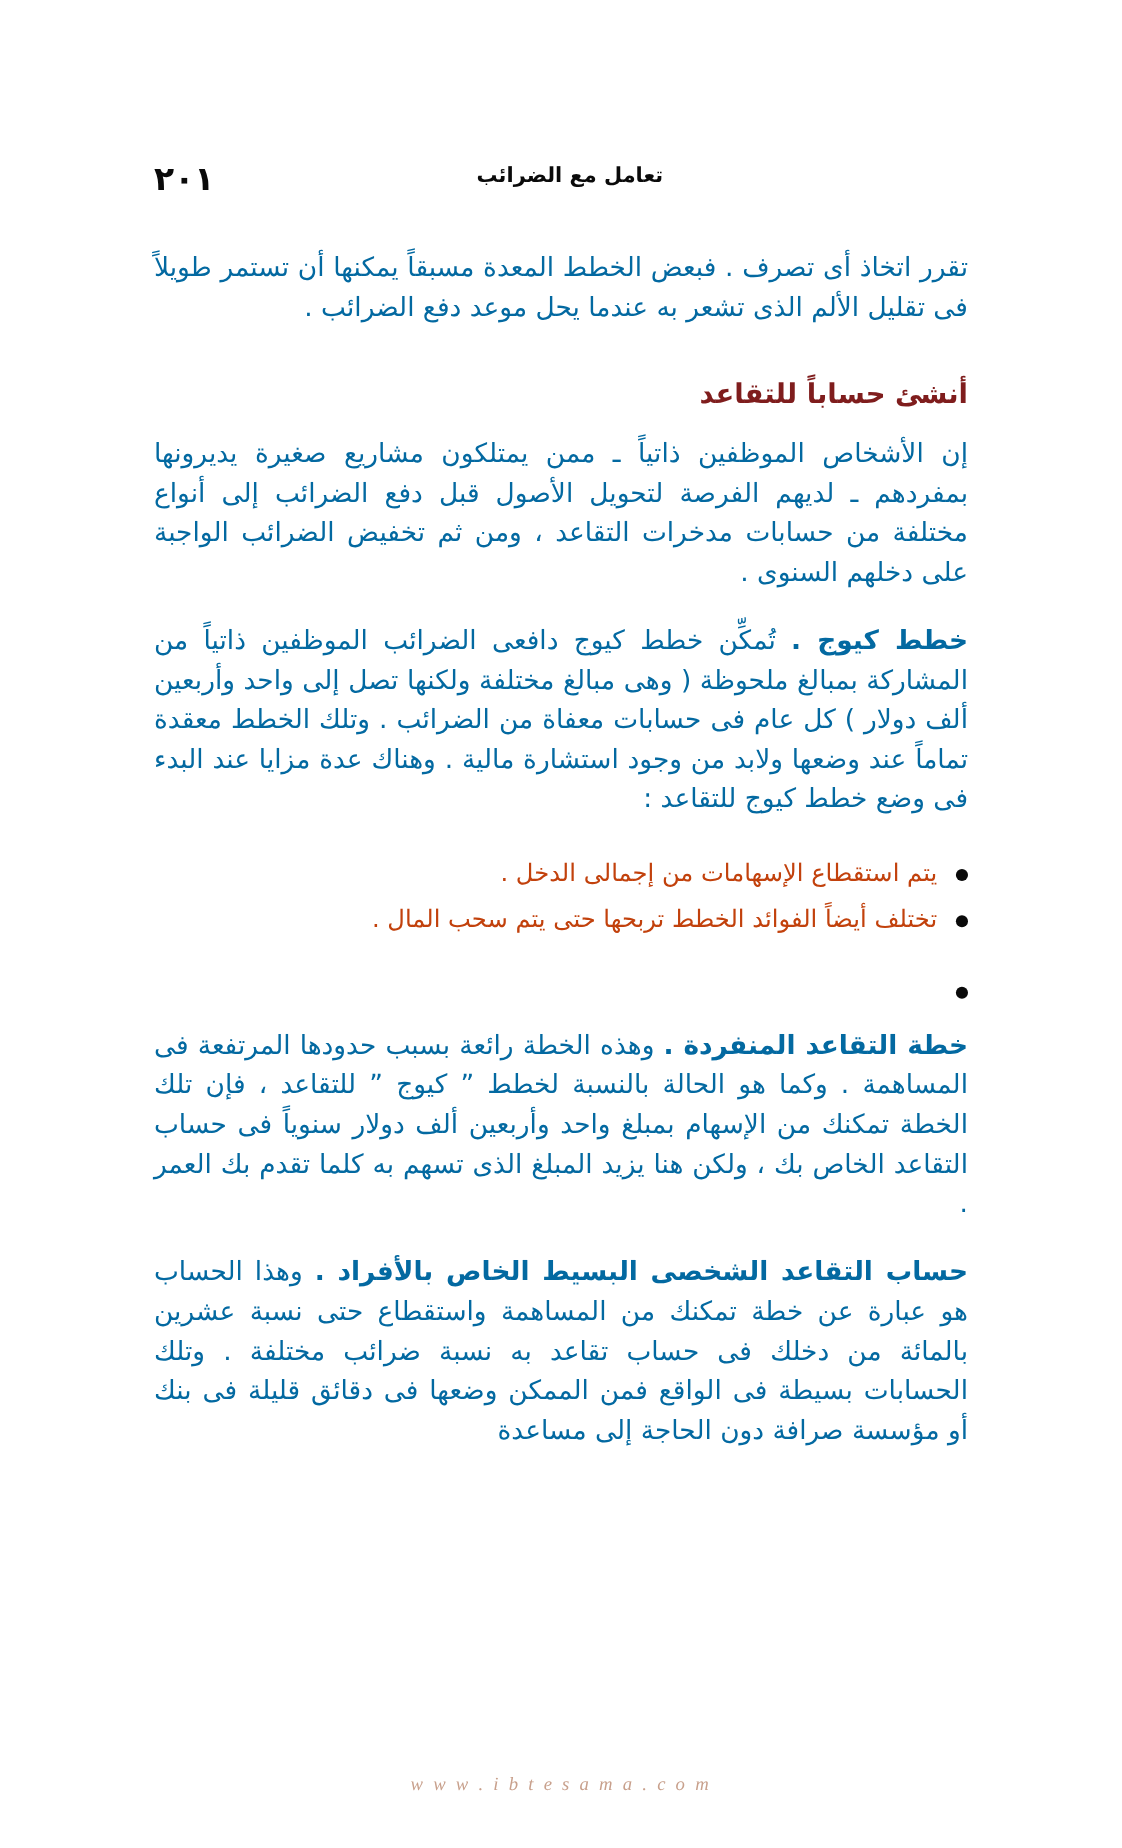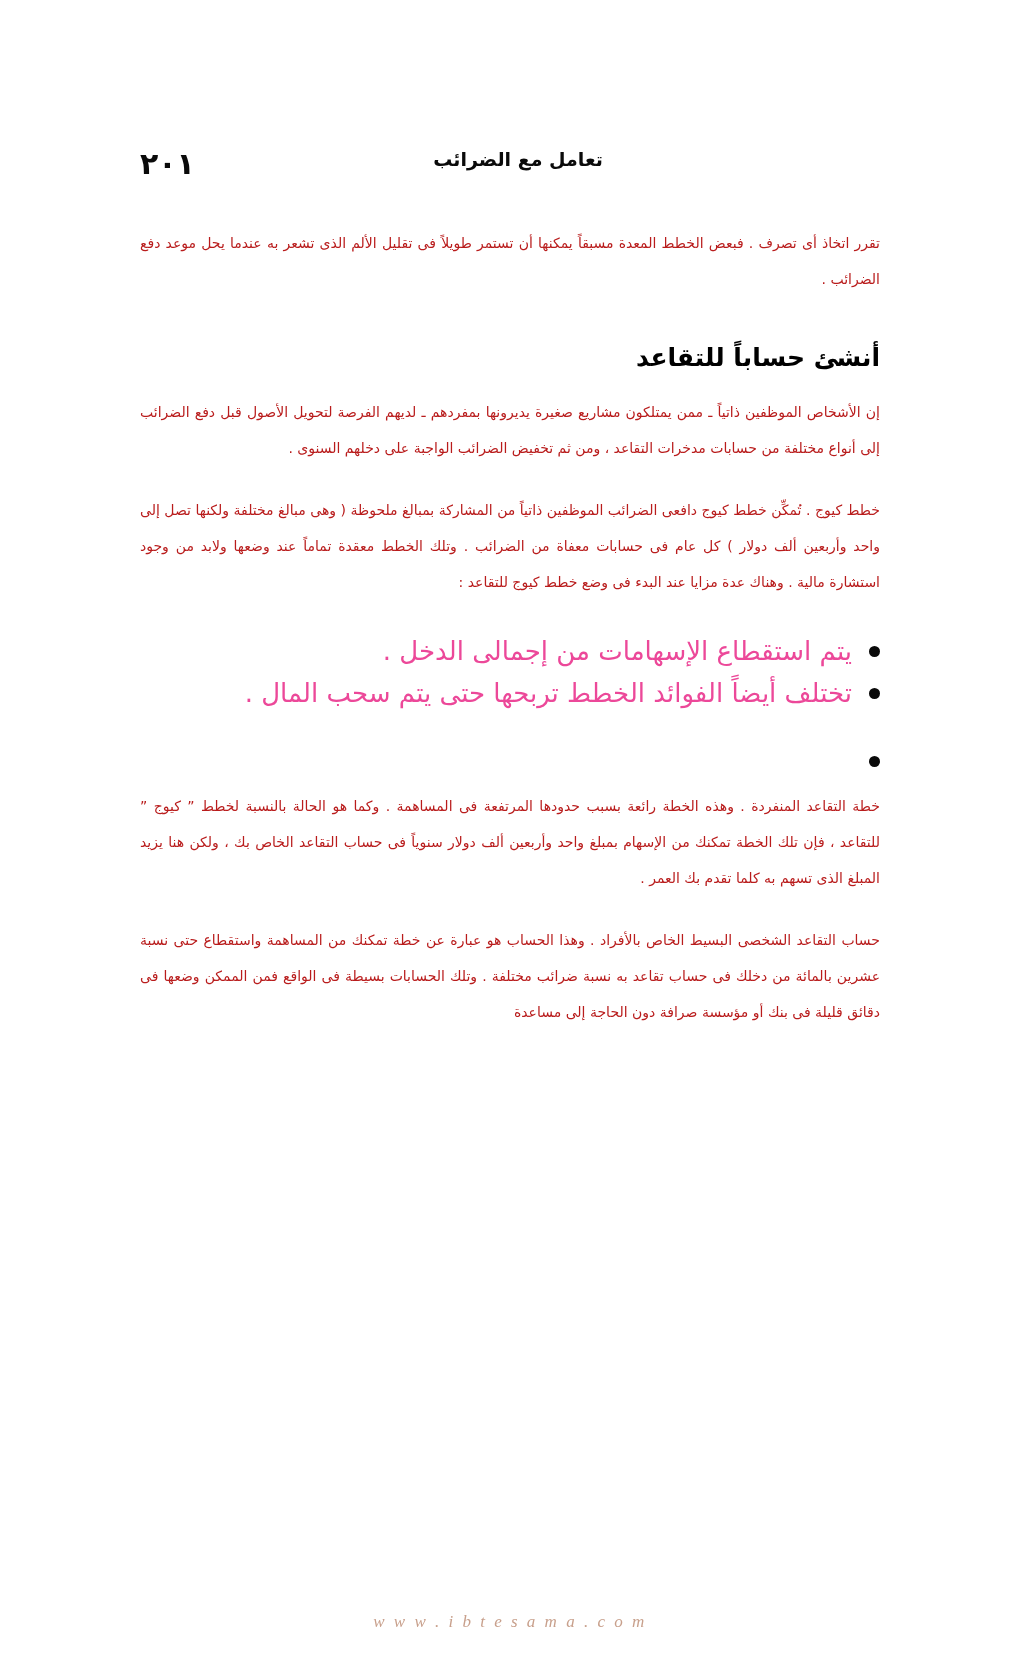--- a/index.html
+++ b/index.html
@@ -62,58 +62,58 @@
     top: 225px;
     right: 140px;
     left: 140px;
     direction: rtl;
     text-align: justify;
     text-align-last: right;
     color: #080808;
   }
 
   p.para {
-    font-size: 14px;
+    font-size: 24px;
     line-height: 36px;
     margin: 0 0 0 0;
     text-align: justify;
     text-justify: inter-word;
-    color: #b91c1c;
+    color: #0369a1;
     font-weight: 500;
   }
   p.para + p.para { margin-top: 26px; }
 
   h2.section-heading {
     font-size: 25px;
     font-weight: 700;
     margin: 46px 0 22px 0;
     text-align: right;
-    color: #000000;
+    color: #7f1d1d;
     letter-spacing: -0.4px;
   }
 
   .lead-bold {
-    font-weight: 400;
+    font-weight: 700;
   }
 
   
   ul.bullets {
     list-style: none;
     margin: 34px 0 0 0;
     padding: 0;
     direction: rtl;
   }
   ul.bullets li {
     position: relative;
-    font-size: 26px;
+    font-size: 22px;
     line-height: 34px;
     margin: 0 0 8px 0;
     padding: 0;
     text-align: center;
-    color: #ec4899;
+    color: #c2410c;
     font-weight: 500;
   }
   ul.bullets li .bullet-row {
     display: inline-block;
     position: relative;
     padding-right: 28px;
   }
   ul.bullets li .bullet-dot {
     position: absolute;
     right: 0;

